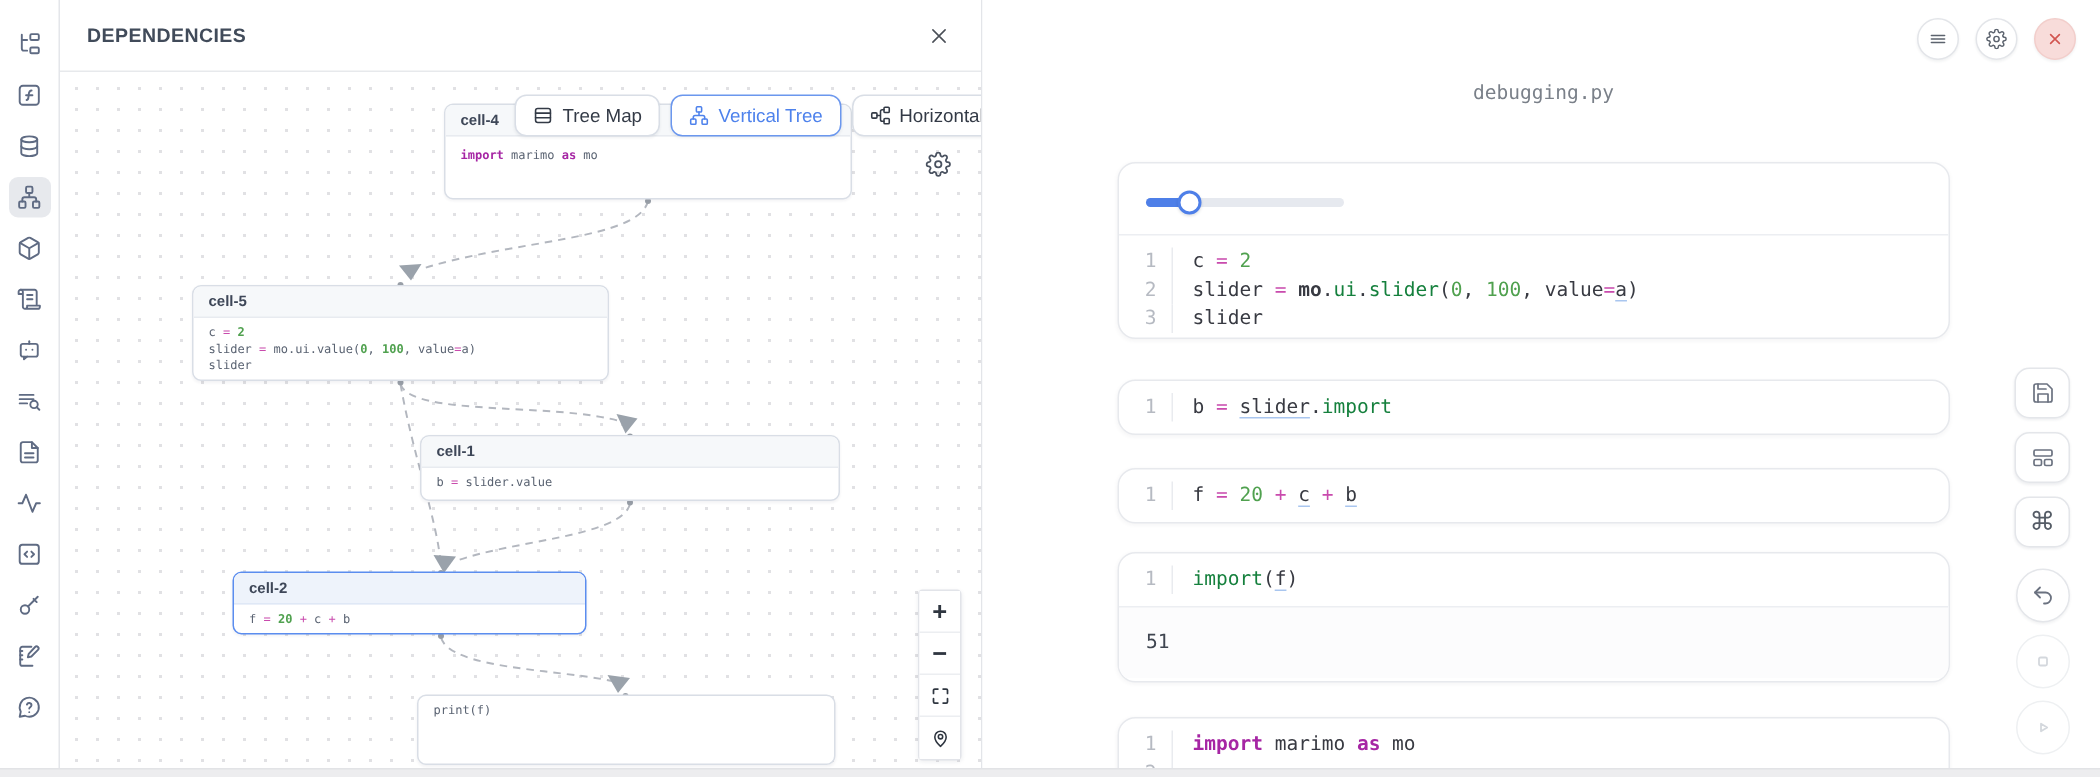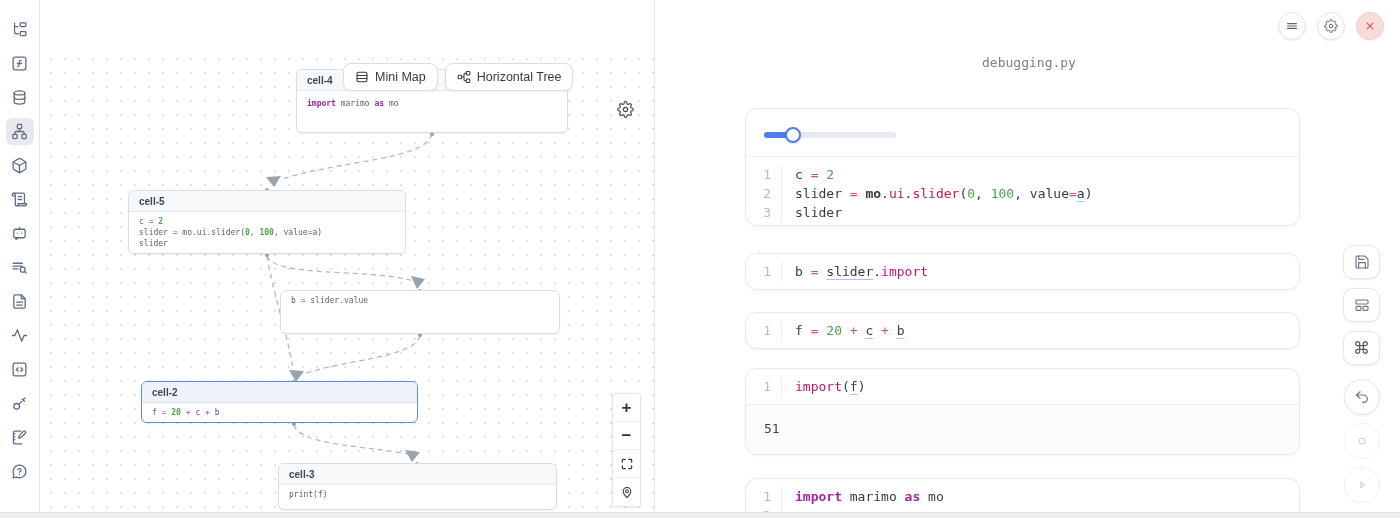--- a/index.html
+++ b/index.html
@@ -89,21 +89,21 @@
   .ln { flex:none; width:36px; text-align:right; padding-right:10px; color:#b6bac2;
         border-right:1px solid #e9ebef; user-select:none; }
   .code-text { padding-left:13px; white-space:pre; color:#383a42; }
   .cell-output { border-top:1px solid #eceef2; background:#fcfcfd; padding:16px 0 16px 18px;
                  font-family:"DejaVu Sans Mono", monospace; font-size:13px; color:#3f4550; }
 
   
   .tk-kw  { color:#a626a4; font-weight:bold; }
   .tk-op  { color:#c94bad; }
   .tk-num { color:#50a14f; }
-  .tk-fn  { color:#be185d; }
+  .tk-fn  { color:#15803d; }
   .tk-pl  { color:#383a42;text-align:center; }
   .tk-bd  { color:#383a42; font-weight:bold; }
   .tk-ul  { color:#383a42; text-decoration:underline; text-decoration-color:#a9c6ef;
             text-decoration-thickness:1px; text-underline-offset:3px; }
 
   
   #side-actions { position:absolute; left:688px; top:245px; display:flex; flex-direction:column;
                   align-items:center; z-index:4; }
   .sq-btn { width:37px; height:34px; border-radius:10px; background:#fff; border:1px solid #e4e6ea;
             box-shadow:0 1px 2px rgba(30,40,60,.08); display:flex; align-items:center;
@@ -245,20 +245,28 @@
           <svg viewBox="0 0 24 24" fill="none" stroke="currentColor" stroke-width="1.8" stroke-linecap="round" stroke-linejoin="round">
             <path d="M12 21a9 9 0 1 0-8-4.9L3 21l5-1a9 9 0 0 0 4 1z"></path>
             <path d="M9.8 9.5a2.2 2.2 0 0 1 4.3.7c0 1.5-2.1 2-2.1 3"></path>
             <path d="M12 16.6h.01"></path>
           </svg>
         </span>
       </div>
     </nav>
 
   <section id="deps-panel">
+    <header id="deps-header">
+      <span id="deps-title">DEPENDENCIES</span>
+      <button id="deps-close">
+        <svg viewBox="0 0 24 24" fill="none" stroke="currentColor" stroke-width="1.8" stroke-linecap="round">
+            <path d="M5 5l14 14M19 5L5 19"></path>
+          </svg>
+      </button>
+    </header>
 
     <div id="graph">
       <svg id="edges" width="614" height="464">
         <g fill="none" stroke="#b3b7bf" stroke-width="1.3" stroke-dasharray="5 4">
           <path d="M392 86 C386 112, 302 112, 242 131"></path>
           <path d="M227 208 C234 230, 330 220, 374 233"></path>
           <path d="M227 208 C235 255, 252 300, 254 330"></path>
           <path d="M380 288 C374 310, 302 312, 264 326"></path>
           <path d="M254 377 C260 398, 330 398, 368 406"></path>
         </g>
@@ -279,21 +287,30 @@
             <circle cx="377" cy="416" r="2"></circle>
         </g>
       </svg>
 
       <div id="view-toggle">
         <button class="view-btn">
           <svg viewBox="0 0 24 24" fill="none" stroke="currentColor" stroke-width="1.8" stroke-linecap="round">
               <rect x="3.5" y="4" width="17" height="16" rx="2.5"></rect>
               <path d="M3.5 9.3h17M3.5 14.6h17"></path>
             </svg>
-          <span>Mini Map</span>
+          <span>Tree Map</span>
+        </button>
+        <button class="view-btn active">
+          <svg viewBox="0 0 24 24" fill="none" stroke="currentColor" stroke-width="1.8" stroke-linecap="round">
+              <rect x="9" y="2" width="6" height="6" rx="1.2"></rect>
+              <rect x="2.5" y="16" width="6" height="6" rx="1.2"></rect>
+              <rect x="15.5" y="16" width="6" height="6" rx="1.2"></rect>
+              <path d="M12 8v4M5.5 16v-2a2 2 0 0 1 2-2h9a2 2 0 0 1 2 2v2"></path>
+            </svg>
+          <span>Vertical Tree</span>
         </button>
         <button class="view-btn">
           <svg viewBox="0 0 24 24" fill="none" stroke="currentColor" stroke-width="1.8" stroke-linecap="round">
               <rect x="2" y="9" width="6" height="6" rx="1.2"></rect>
               <rect x="16" y="2.5" width="6" height="6" rx="1.2"></rect>
               <rect x="16" y="15.5" width="6" height="6" rx="1.2"></rect>
               <path d="M8 12h4M16 5.5h-2a2 2 0 0 0-2 2v9a2 2 0 0 0 2 2h2"></path>
             </svg>
           <span>Horizontal Tree</span>
         </button>
@@ -328,37 +345,37 @@
     <div class="gnode tall" style="left: 256px; top: 21px; width: 272px; height: 64px;">
           <div class="gnode-header">cell-4</div>
           <div class="gnode-body">
             <div><span class="tk-kw">import</span><span class="tk-pl"> marimo </span><span class="tk-kw">as</span><span class="tk-pl"> mo</span></div>
           </div>
         </div>
         <div class="gnode" style="left: 88px; top: 142px; width: 278px; height: 64px;">
           <div class="gnode-header">cell-5</div>
           <div class="gnode-body">
             <div><span class="tk-pl">c </span><span class="tk-op">=</span><span class="tk-pl"> </span><span class="tk-num">2</span></div>
-            <div><span class="tk-pl">slider </span><span class="tk-op">=</span><span class="tk-pl"> mo.ui.slider(</span><span class="tk-num">0</span><span class="tk-pl">, </span><span class="tk-num">100</span><span class="tk-pl">, value</span><span class="tk-op">=</span><span class="tk-pl">a)</span></div>
+            <div><span class="tk-pl">slider </span><span class="tk-op">=</span><span class="tk-pl"> mo.ui.value(</span><span class="tk-num">0</span><span class="tk-pl">, </span><span class="tk-num">100</span><span class="tk-pl">, value</span><span class="tk-op">=</span><span class="tk-pl">a)</span></div>
             <div><span class="tk-pl">slider</span></div>
           </div>
         </div>
         <div class="gnode" style="left: 240px; top: 242px; width: 280px; height: 44px;">
+          <div class="gnode-header">cell-1</div>
           <div class="gnode-body">
             <div><span class="tk-pl">b </span><span class="tk-op">=</span><span class="tk-pl"> slider.value</span></div>
           </div>
         </div>
-        <div class="gnode selected" style="left: 101px; top: 333px; width: 277px; height: 42px;">
+        <div class="gnode selected" style="left: 115px; top: 333px; width: 236px; height: 42px;">
           <div class="gnode-header">cell-2</div>
           <div class="gnode-body">
             <div><span class="tk-pl">f </span><span class="tk-op">=</span><span class="tk-pl"> </span><span class="tk-num">20</span><span class="tk-pl"> </span><span class="tk-op">+</span><span class="tk-pl"> c </span><span class="tk-op">+</span><span class="tk-pl"> b</span></div>
           </div>
         </div>
         <div class="gnode" style="left: 238px; top: 415px; width: 279px; height: 47px;">
-          <div class="gnode-header">cell-3</div>
           <div class="gnode-body">
             <div><span class="tk-pl">print(f)</span></div>
           </div>
         </div>
       </div>
   </section>
 
   <section id="notebook">
     <div id="topbar-actions">
       <button class="round-btn">

